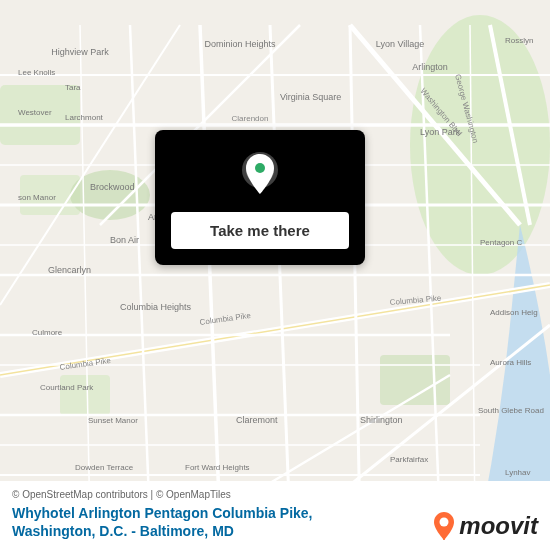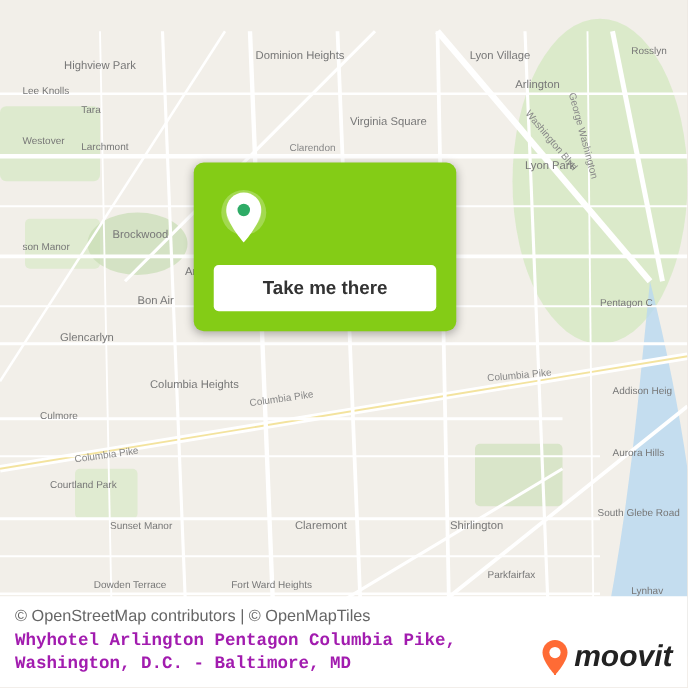--- a/index.html
+++ b/index.html
@@ -33,26 +33,26 @@
       width: 100%;
       height: 100%;
     }
 
     
     #location-card {
       position: absolute;
       top: 130px;
       left: 155px;
       width: 210px;
-      background: #84cc16;
+      background: #000000;
       border-radius: 8px;
       padding: 20px 16px 16px;
       display: flex;
       flex-direction: column;
-      align-items: flex-start;
+      align-items: center;
       box-shadow: 0 2px 8px rgba(0,0,0,0.3);
     }
 
     #location-pin {
       width: 48px;
       height: 48px;
       margin-bottom: 14px;
     }
 
     #take-me-there-btn {
@@ -73,38 +73,37 @@
     #bottom-bar {
       position: absolute;
       bottom: 0;
       left: 0;
       width: 100%;
       background: white;
       padding: 8px 12px 10px;
     }
 
     #attribution {
-      font-size: 13px;
+      font-size: 10px;
       color: #666;
       margin-bottom: 4px;
     }
 
     #location-footer {
       display: flex;
       align-items: flex-end;
       justify-content: space-between;
     }
 
     #location-name {
       font-size: 14px;
       font-weight: 600;
-      color: #a21caf;
+      color: #0369a1;
       line-height: 1.3;
       flex: 1;
-      font-family: Liberation Mono, monospace;
     }
 
     #moovit-logo {
       display: flex;
       align-items: center;
       gap: 4px;
       flex-shrink: 0;
       margin-left: 10px;
     }
 

